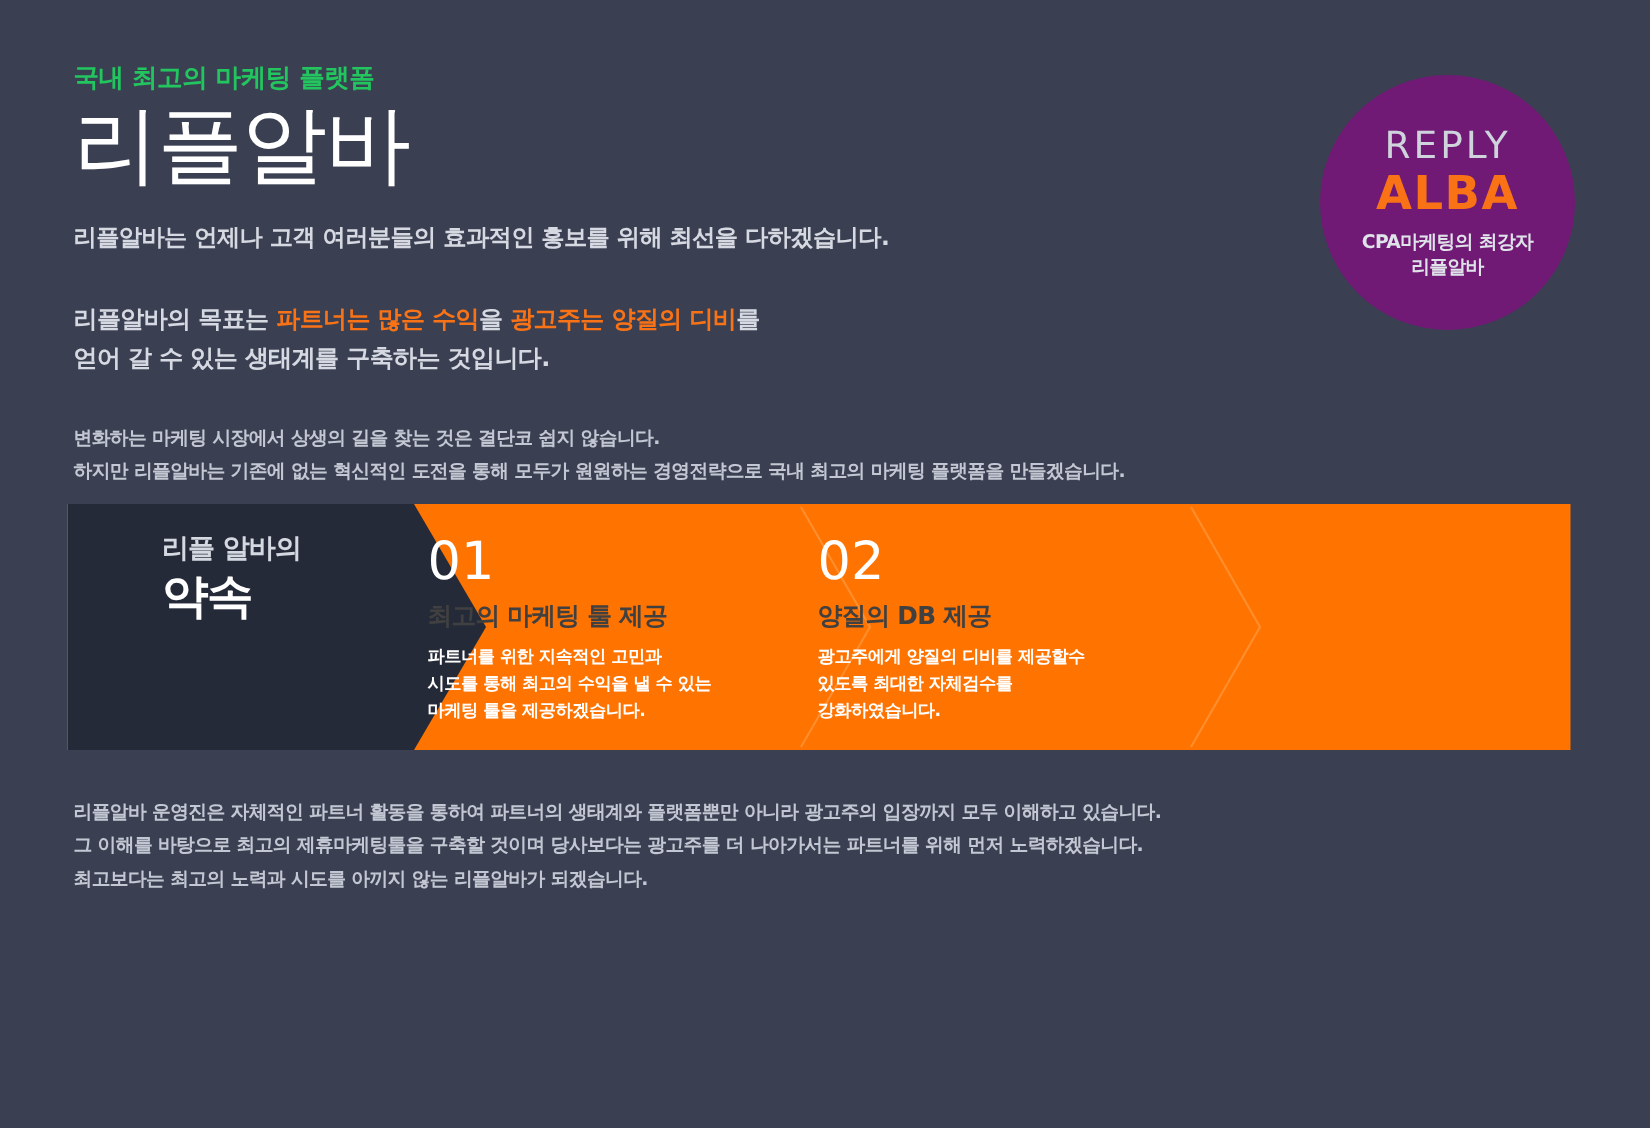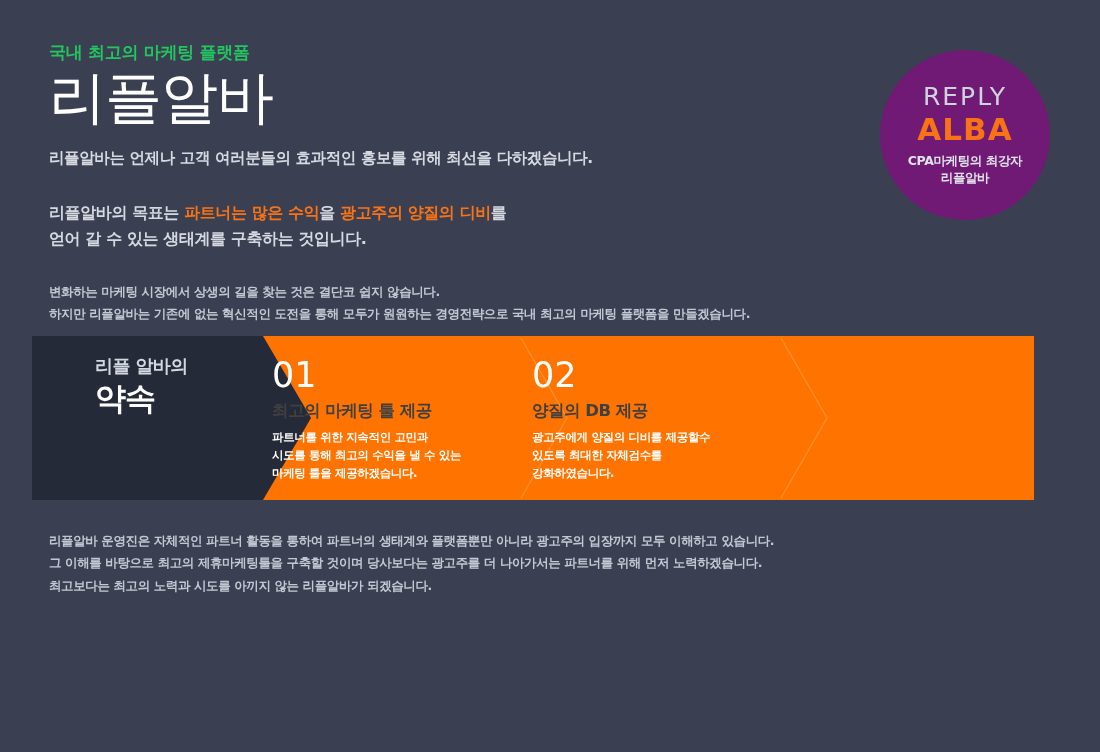--- a/index.html
+++ b/index.html
@@ -109,21 +109,21 @@
     font-weight: 700;
     color: #dfe2e9;
     letter-spacing: -0.4px;
     line-height: 1.35;
     margin-top: 6px;
   }
 
   
   .banner {
     position: absolute;
-    left: 32px;
+    left: 45px;
     top: 336px;
     width: 1002px;
     height: 164px;
     background: #ff7300;
     overflow: hidden;
   }
   .banner-left {
     position: absolute;
     left: 0;
     top: 0;
@@ -236,21 +236,21 @@
 <body>
 
 <div class="page">
 
   <div class="header">
     <p class="eyebrow">국내 최고의 마케팅 플랫폼</p>
     <h1 class="brand-title">리플알바</h1>
     <p class="lead">리플알바는 언제나 고객 여러분들의 효과적인 홍보를 위해 최선을 다하겠습니다.</p>
 
     <p class="goal">
-      <span>리플알바의 목표는 </span><span class="hl">파트너는 많은 수익</span><span>을 </span><span class="hl">광고주의 양질의 디비</span><span>를</span><br>
+      <span>리플알바의 목표는 </span><span class="hl">파트너는 많은 수익</span><span>을 </span><span class="hl">광고주는 양질의 디비</span><span>를</span><br>
       <span>얻어 갈 수 있는 생태계를 구축하는 것입니다.</span>
     </p>
 
     <p class="note">
       <span>변화하는 마케팅 시장에서 상생의 길을 찾는 것은 결단코 쉽지 않습니다.</span><br>
       <span>하지만 리플알바는 기존에 없는 혁신적인 도전을 통해 모두가 원원하는 경영전략으로 국내 최고의 마케팅 플랫폼을 만들겠습니다.</span>
     </p>
   </div>
 
   <div class="logo-badge">

